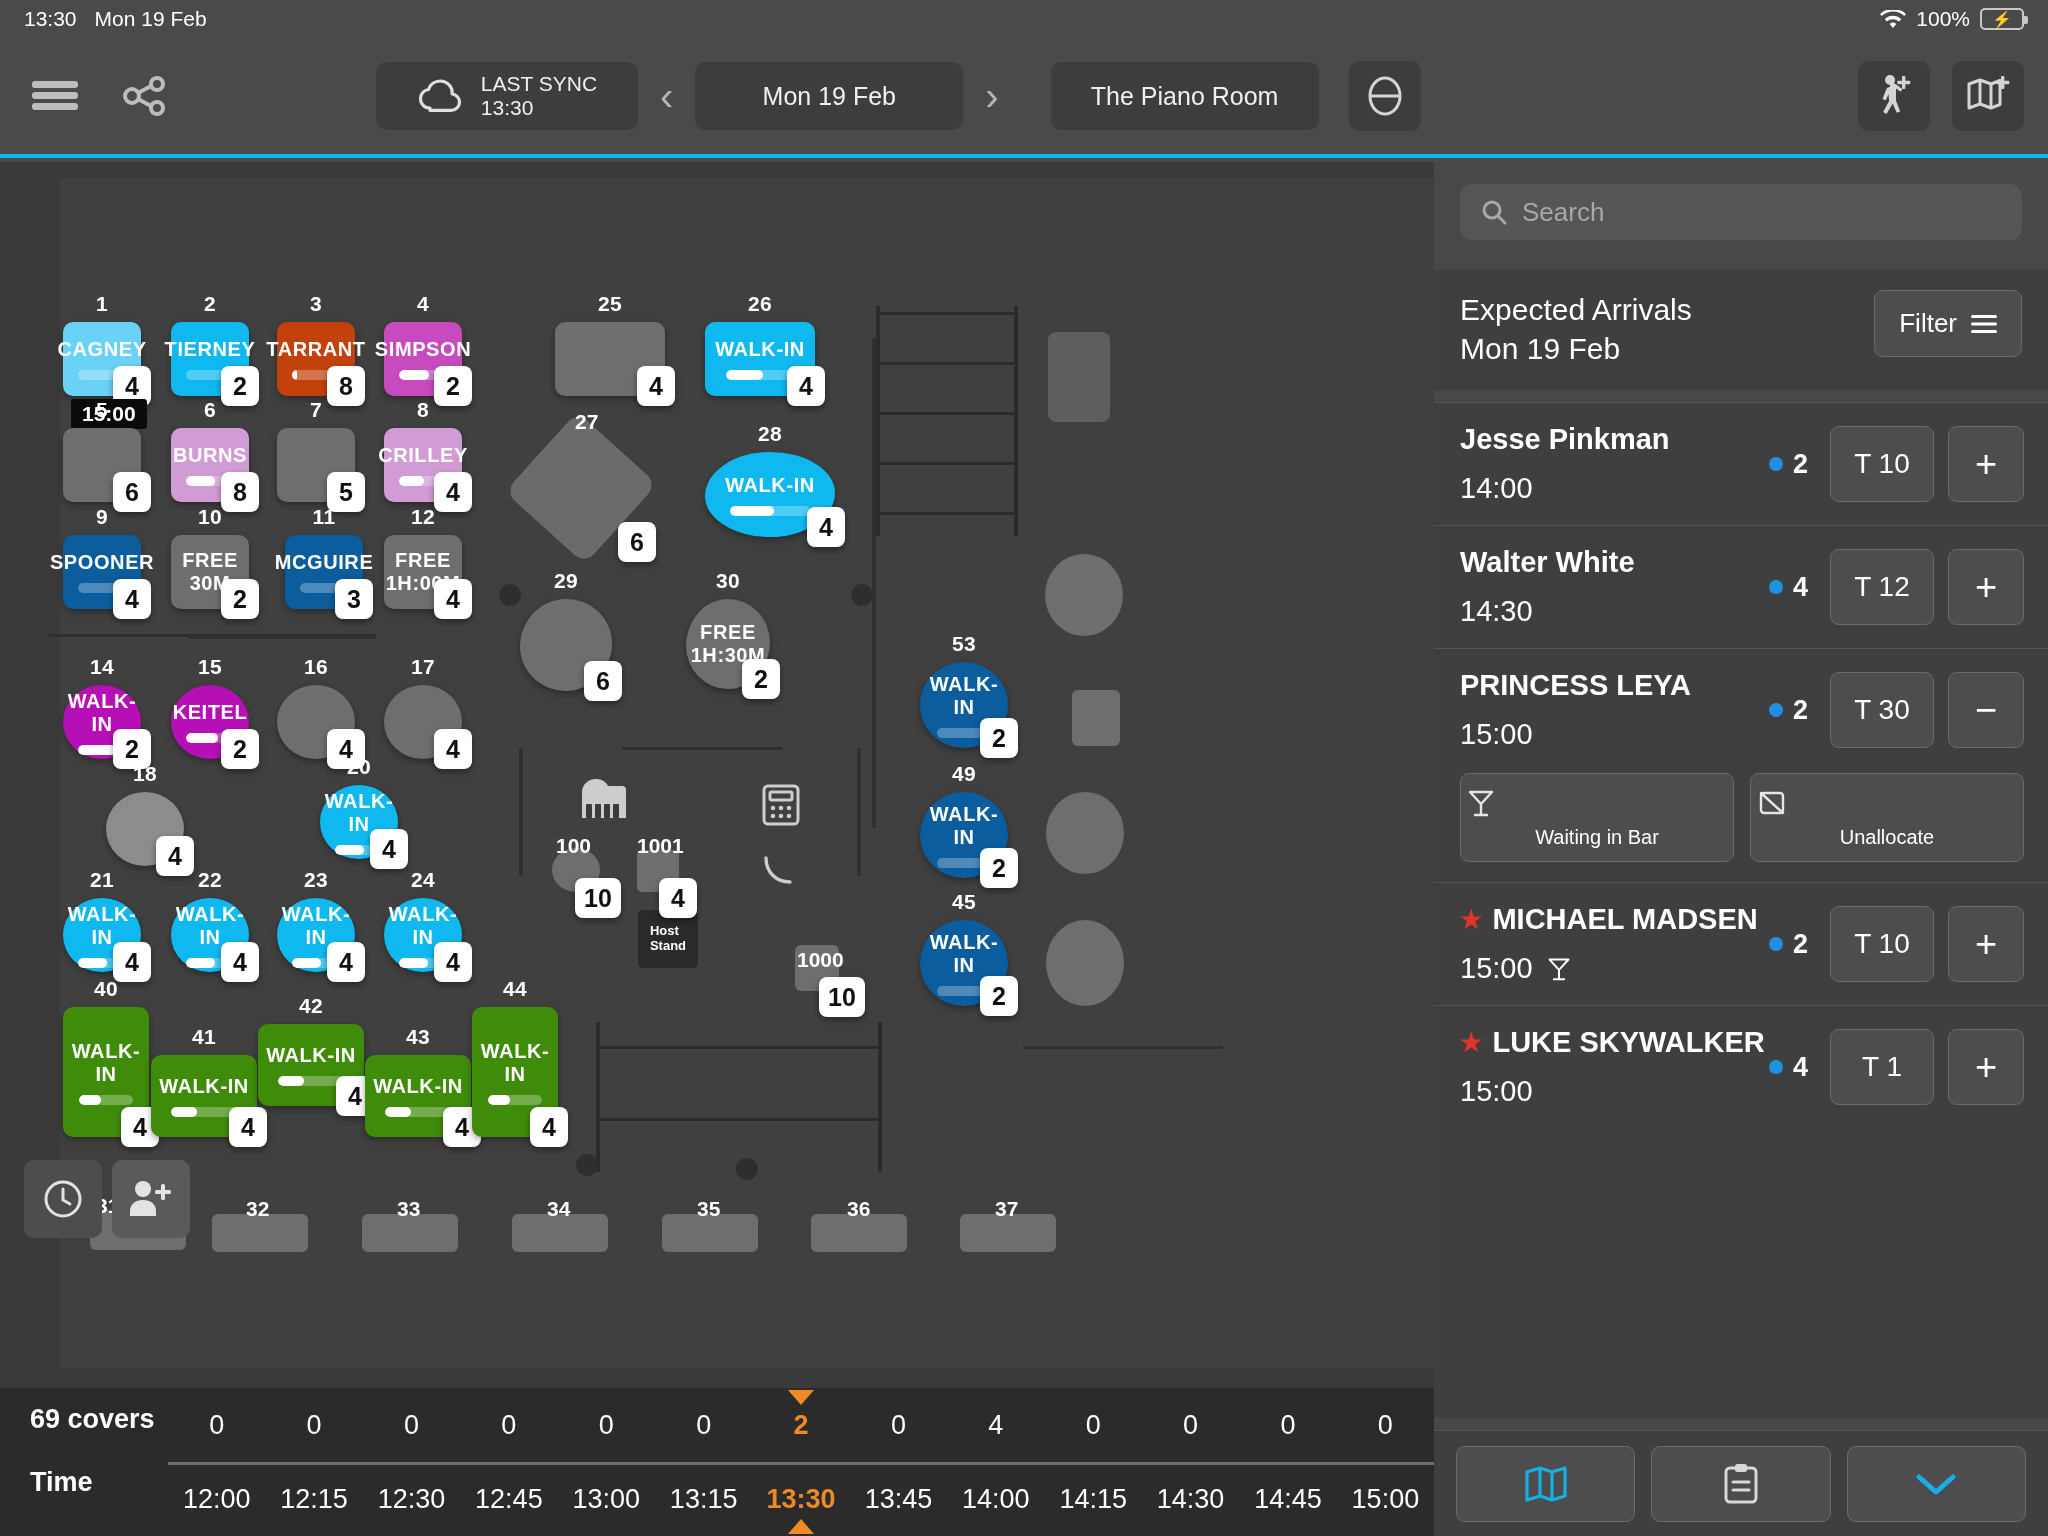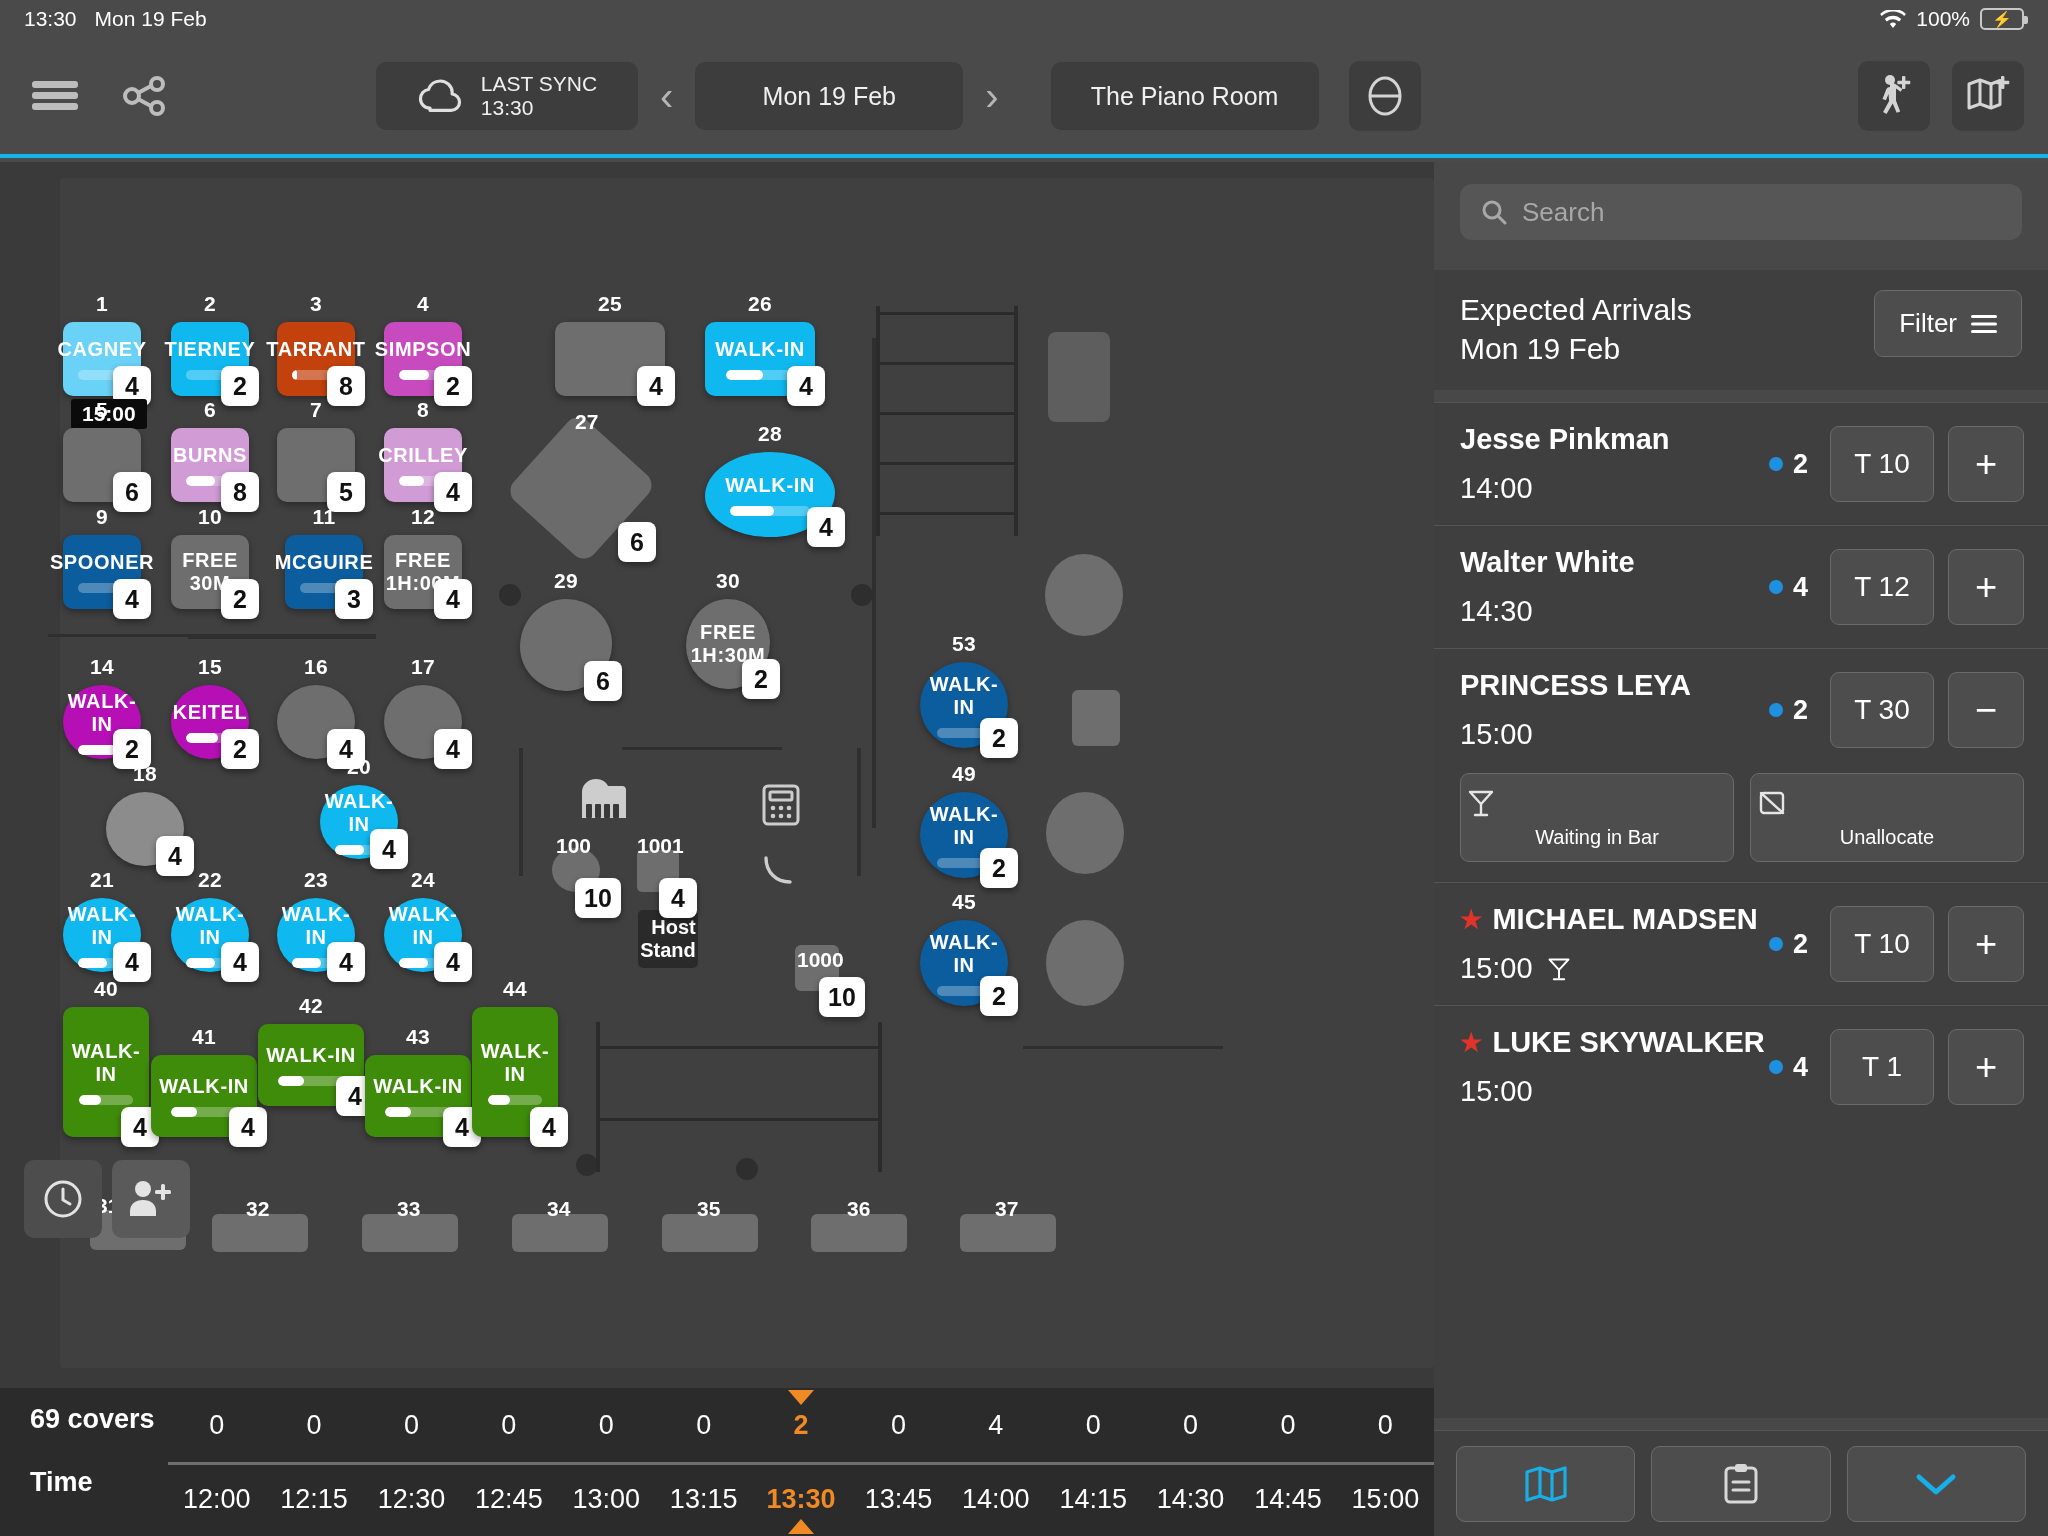--- a/index.html
+++ b/index.html
@@ -101,23 +101,23 @@
     border-radius: 8px; display: flex; align-items: center; justify-content: center;
     font-size: 25px; font-weight: bold; padding: 0 9px;
     box-shadow: 0 3px 6px rgba(0,0,0,.4);
   }
   .wall { position: absolute; background: #2f2f2f; }
   .deco-dot { position:absolute; background:#2e2e2e; border-radius:50%; }
   .diamond {
     position:absolute; background:#6b6b6b; border-radius:14px; transform: rotate(42deg);
   }
   .host-stand {
-    position:absolute; background:#2a2a2a; color:#fff; font-size:20px; font-weight:bold;
+    position:absolute; background:#2a2a2a; color:#fff; font-size:13px; font-weight:bold;
     border-radius:5px; display:flex; align-items:center; justify-content:center;
-    text-align:right; line-height:1.15;
+    text-align:left; line-height:1.15;
   }
   .glyph { position:absolute; color:#cdcdcd; }
   .ladder { position:absolute; }
   .ladder .rail { position:absolute; top:0; width:4px; height:100%; background:#2b2b2b;}
   .ladder .rung { position:absolute; left:0; width:100%; height:3px; background:#2b2b2b;}
 
   
   .float-btns { position:absolute; left:24px; bottom:150px; display:flex; gap:10px; z-index: 6;}
   .float-btn {
     width: 78px; height: 78px; background:#4d4d4d; border-radius:10px;

